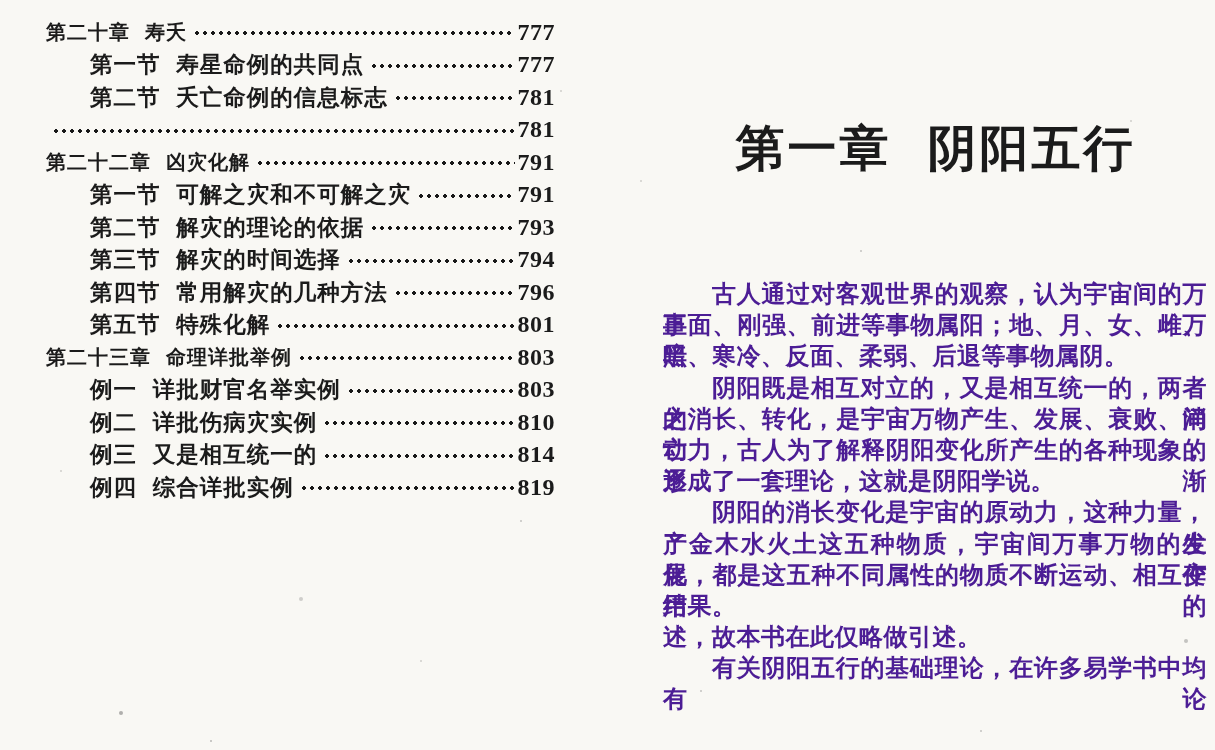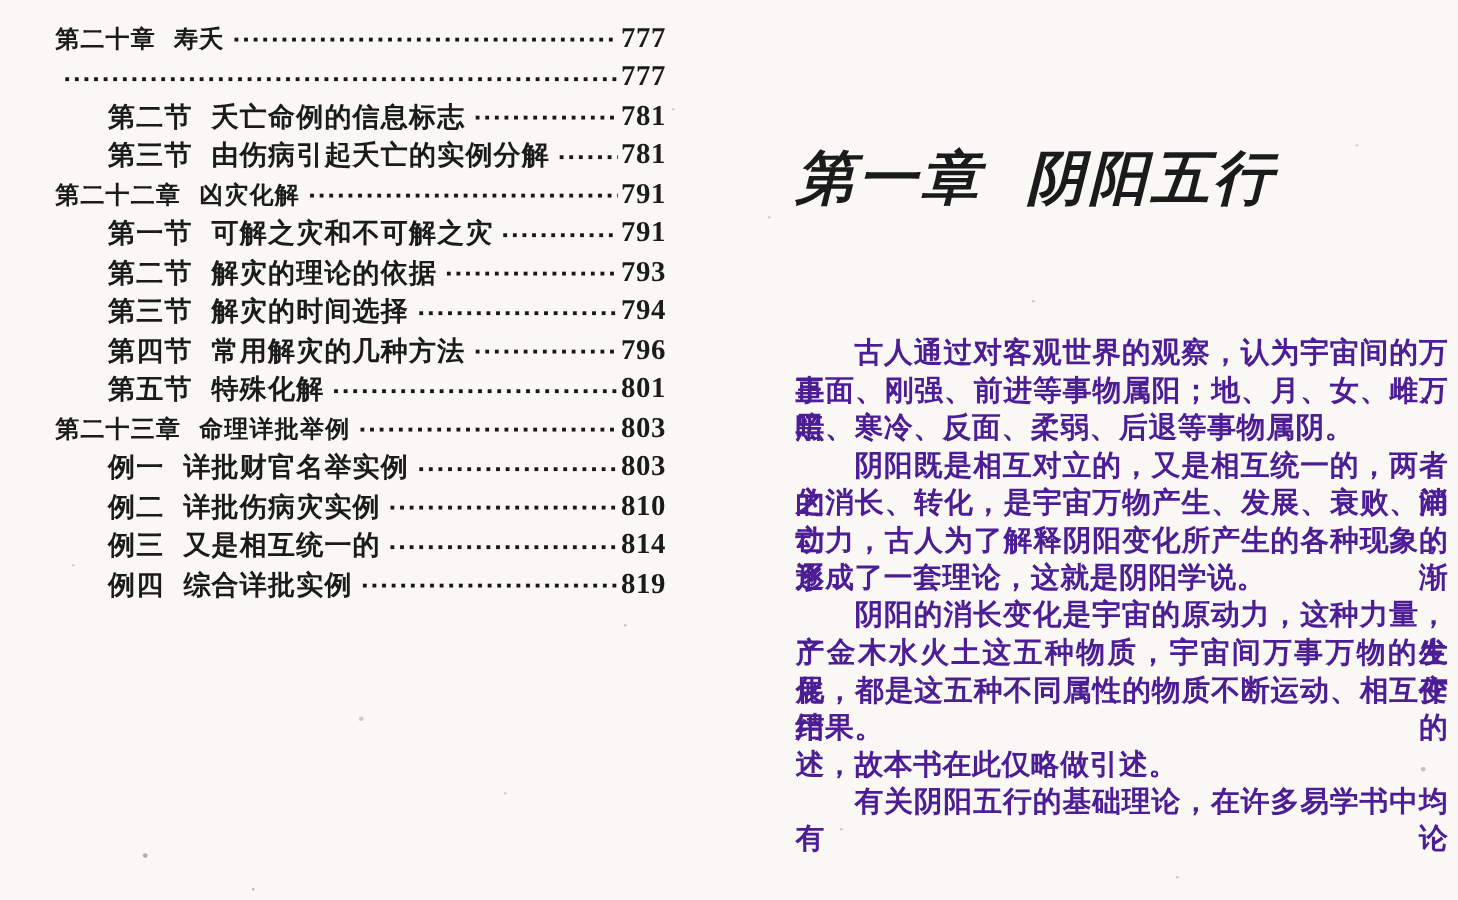--- a/index.html
+++ b/index.html
@@ -54,24 +54,24 @@
   .toc-page {
     font-family: "Liberation Serif", "DejaVu Serif", serif;
     font-weight: 700;
     font-size: 24px;
     letter-spacing: 0.5px;
   }
 
   
   .chapter-title {
     position: absolute; left: 663px; top: 116px; width: 545px;
+    text-align: center;
     font-size: 49px; font-weight: 700;
     letter-spacing: 3px;
     white-space: nowrap;
-    font-style: italic;
   }
   .chapter-num { margin-right: 36px; }
   .chapter-body {
     position: absolute; left: 663px; top: 279px; width: 544px;
   }
   .body-line {
     font-size: 24px; font-weight: 700;
     height: 31.2px; line-height: 31.2px;
     letter-spacing: 0.5px;
     color: #4c1d95;
@@ -86,30 +86,30 @@
 <div class="speckles"></div>
 
 <div class="left-page">
   <div>
       <div class="toc-row toc-chapter">
         <span class="toc-label">第二十章 寿夭</span>
         <span class="toc-leader"></span>
         <span class="toc-page">777</span>
       </div>
       <div class="toc-row toc-section">
+        <span class="toc-label">第一节 寿星命例的共同点</span>
         <span class="toc-leader"></span>
         <span class="toc-page">777</span>
       </div>
       <div class="toc-row toc-section">
         <span class="toc-label">第二节 夭亡命例的信息标志</span>
         <span class="toc-leader"></span>
         <span class="toc-page">781</span>
       </div>
       <div class="toc-row toc-section">
-        <span class="toc-label">第三节 由伤病引起夭亡的实例分解</span>
         <span class="toc-leader"></span>
         <span class="toc-page">781</span>
       </div>
       <div class="toc-row toc-chapter">
         <span class="toc-label">第二十二章 凶灾化解</span>
         <span class="toc-leader"></span>
         <span class="toc-page">791</span>
       </div>
       <div class="toc-row toc-section">
         <span class="toc-label">第一节 可解之灾和不可解之灾</span>

